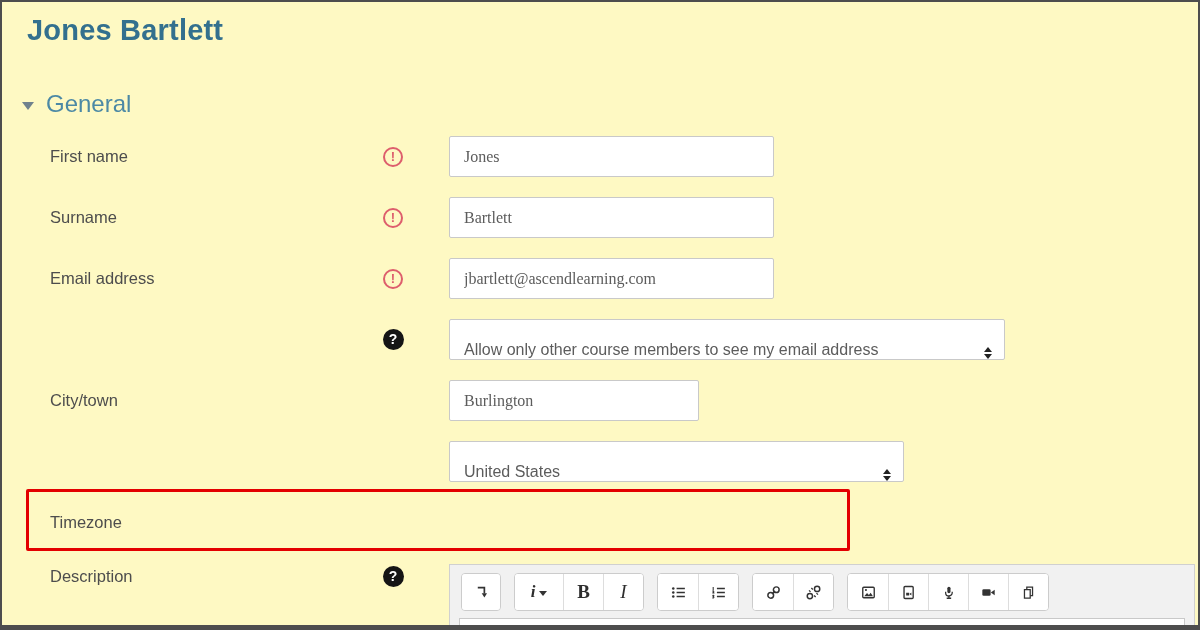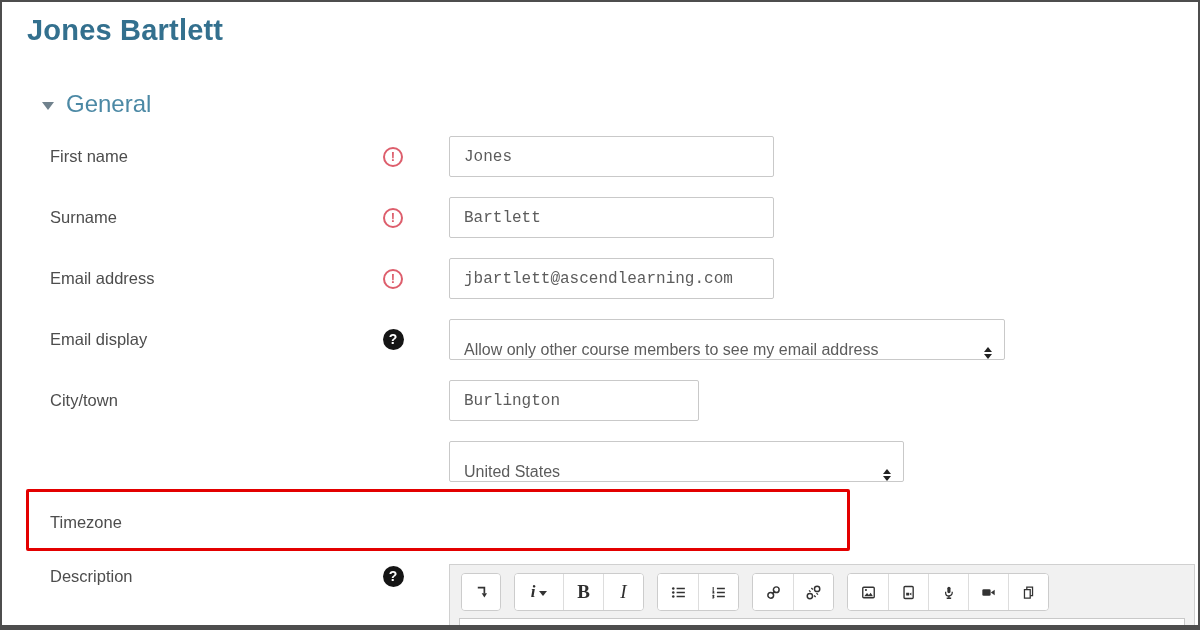--- a/index.html
+++ b/index.html
@@ -1,31 +1,31 @@
 <!DOCTYPE html>
 <html><head>
 <meta charset="utf-8">
 <style>
   * { margin:0; padding:0; box-sizing:border-box; }
   html,body { background:#e9e9e9; }
   body { font-family:"Liberation Sans", sans-serif; }
 
   .page {
     position:relative; width:1200px; height:630px;
-    background:#ffffff; overflow:hidden;
+    background:#fef9c3; overflow:hidden;
     border:2px solid #4d4d4d; border-bottom-width:5px;
   }
 
   .page-title {
     position:absolute; left:25px; top:12px;
     font-size:29px; font-weight:bold; color:#33708e; letter-spacing:0.2px;
   }
 
   .section-header {
-    position:absolute; left:40px; top:88px;
+    position:absolute; left:20px; top:88px;
     display:flex; align-items:center; gap:12px; cursor:pointer;
   }
   .caret-down {
     width:0; height:0; margin-top:3px;
     border-left:6px solid transparent; border-right:6px solid transparent;
     border-top:8px solid #70828d;
   }
   .section-title { font-size:24px; color:#4c89a5; }
 
   .form-row { position:absolute; left:0; width:1200px; height:41px; }
@@ -42,21 +42,21 @@
   }
   .help-icon {
     width:21px; height:21px; background:#151515; border-radius:50%;
     color:#ffffff; font-size:14px; font-weight:bold; text-align:center; line-height:21px;
     cursor:pointer;
   }
 
   .tinput {
     position:absolute; left:447px; top:0; height:41px;
     border:1px solid #c9c9c9; border-radius:2px; background:#fff;
-    font-family:Liberation Mono, monospace;
+    font-family:Liberation Serif, serif;
     font-size:16px; color:#5c5c5c; padding:0 14px; outline:none;
   }
   .w-name  { width:325px; }
   .w-city  { width:250px; }
 
   .selbox {
     position:absolute; left:447px; top:0; height:41px;
     border:1px solid #c9c9c9; border-radius:2px; background:#fff;
     display:flex; align-items:flex-end; justify-content:space-between;
     padding:0 12px 0 14px; cursor:pointer;
@@ -137,21 +137,20 @@
 
   <div class="form-row" style="top:256px">
     <span class="flabel">Email address</span>
     <span class="icon-slot">
         <span class="required-icon">!</span>
       </span>
     <input class="tinput w-name" value="jbartlett@ascendlearning.com" style="">
   </div>
 
   <div class="form-row" style="top:317px">
-    <span class="flabel">Email display</span>
     <span class="icon-slot">
         <span class="help-icon">?</span>
       </span>
     <div class="selbox w-email-display">
       <span class="selval">Allow only other course members to see my email address</span>
       <span class="updown">
           <i class="tri-up"></i>
           <i class="tri-dn"></i>
         </span>
     </div>

